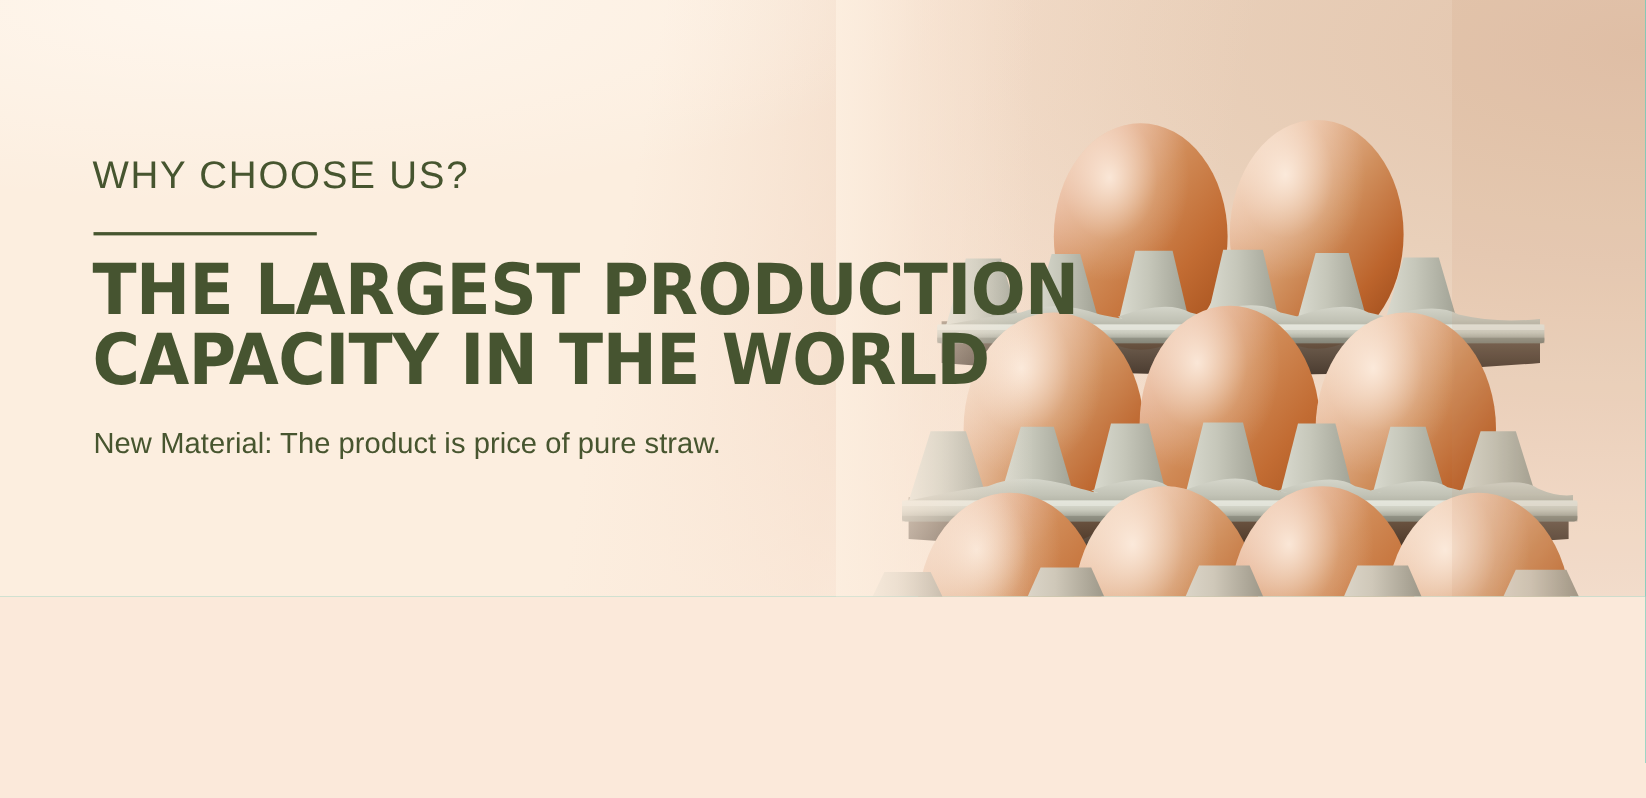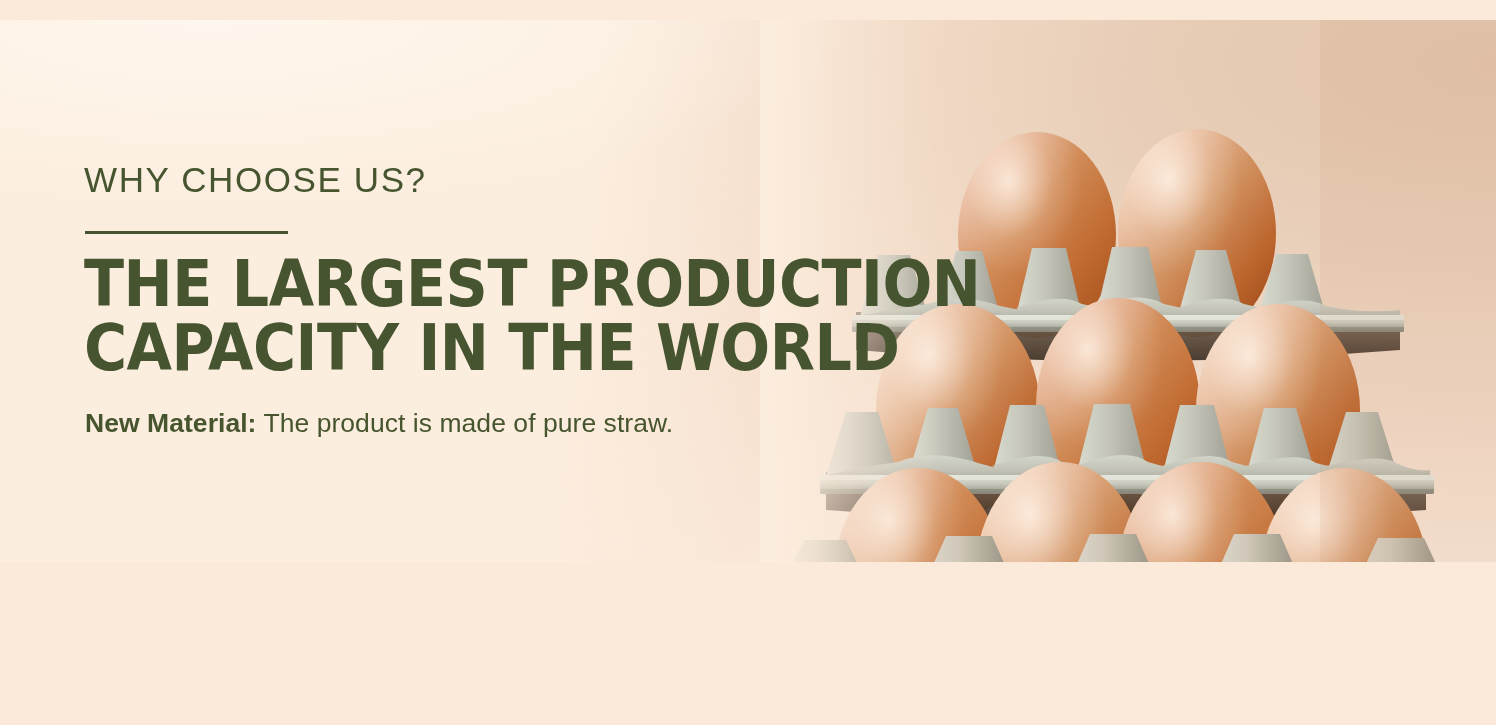--- a/index.html
+++ b/index.html
@@ -14,21 +14,20 @@
     font-family: "Liberation Sans", sans-serif;
     background: #FBE9DA;
   }
 
   #banner {
     position: relative;
     width: 1496px;
     height: 542px;
     overflow: hidden;
     background: #14b8a6;
-    margin-top: 20px;
   }
 
   
   .bg-base {
     position: absolute;
     inset: 0;
     background:
       radial-gradient(120% 140% at 100% 8%, #E3C5AD 0%, #E9D0BA 26%, #F5E0CF 55%, #FCEEE1 80%);
   }
   .bg-warm-right {
@@ -96,21 +95,21 @@
     position: absolute;
     left: 1px;
     top: 383px;
     width: 780px;
     color: #47552F;
     font-size: 26.5px;
     line-height: 41px;
     letter-spacing: 0.05px;
   }
   .body-copy .lead {
-    font-weight: 700;
+    font-weight: 400;
     text-align: center;
   }
   .body-copy .bline {
     display: block;
     white-space: nowrap;
   }
 
   
   .badges {
     position: absolute;
@@ -338,21 +337,21 @@
     <div class="eyebrow">WHY CHOOSE US?</div>
 
     <div class="rule"></div>
 
     <div class="headline">
       <span class="hl-line">THE LARGEST PRODUCTION</span>
       <span class="hl-line">CAPACITY IN THE WORLD</span>
     </div>
 
     <div class="body-copy">
-      <span class="bline"><span class="lead">New Material:</span><span> The product is made of pure straw.</span></span>
+      <span class="bline"><span class="lead">New Material:</span><span> The product is price of pure straw.</span></span>
     </div>
 
     <div class="badges">
 
       <svg class="badge" viewBox="0 0 54 56">
         <g fill="none" stroke="#41572B" stroke-width="3.4" stroke-linecap="butt">
           <path d="M41.5 18.5 A17.5 17.5 0 0 0 12.5 16.5"></path>
           <path d="M12.5 37.5 A17.5 17.5 0 0 0 41.5 39.5"></path>
         </g>
         <path d="M12.8 9.5 L7.0 19.0 L18.0 19.2 Z" fill="#41572B"></path>

